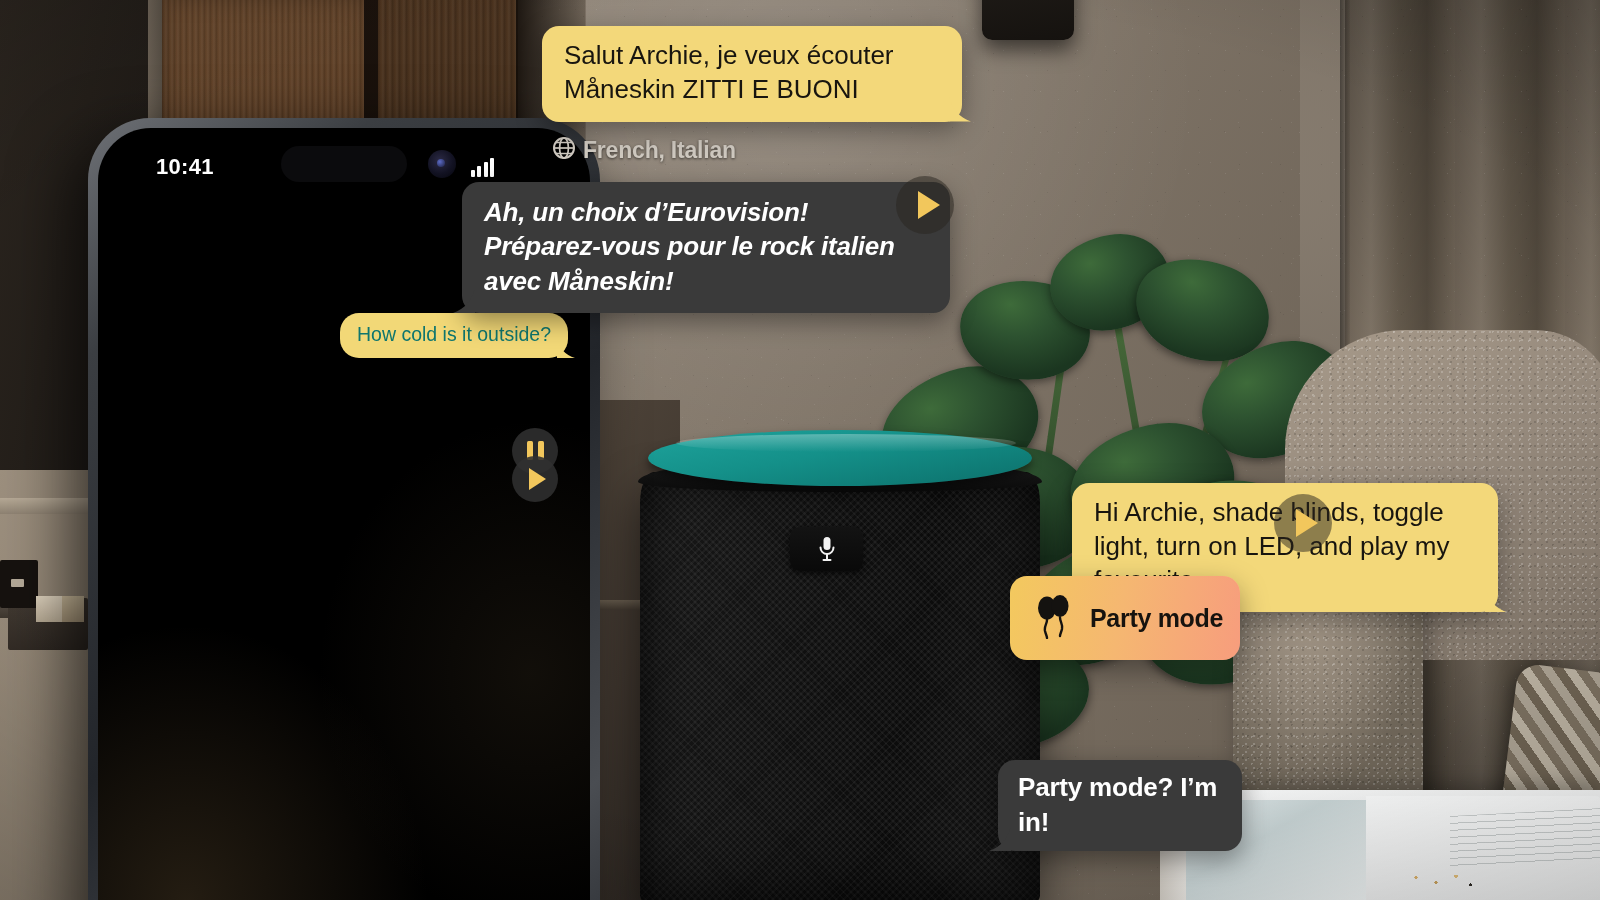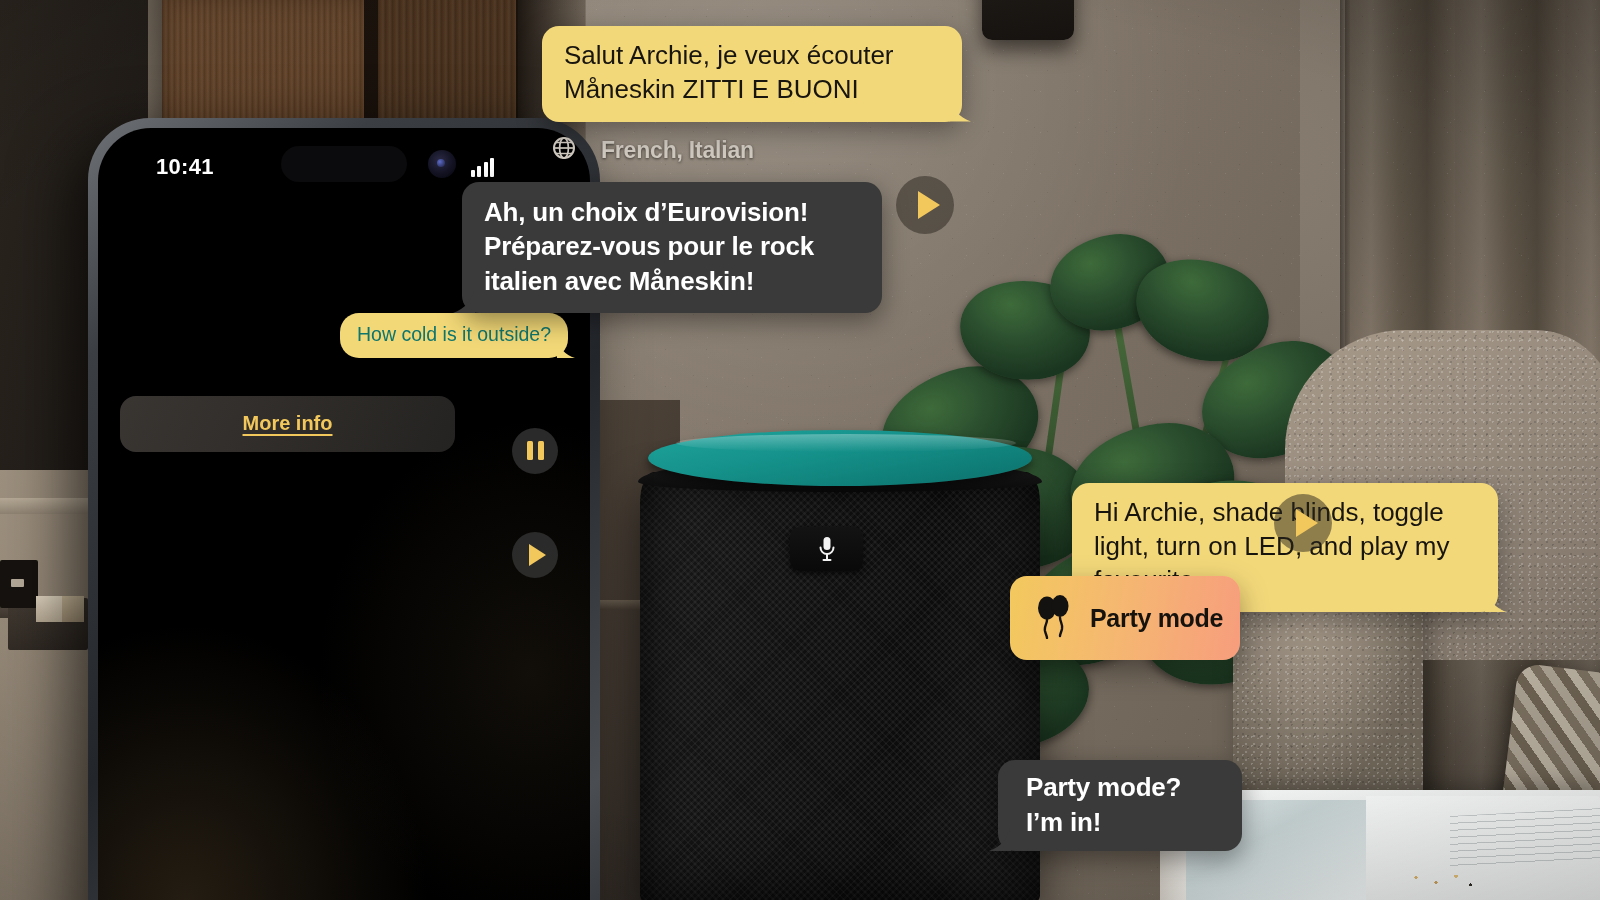--- a/index.html
+++ b/index.html
@@ -385,21 +385,21 @@
     letter-spacing:-.2px;
     box-shadow:0 8px 26px rgba(0,0,0,.40);
     position:relative;
   }
   .ov-dark.tail-bl::after {
     content:''; position:absolute; left:-9px; bottom:0;
     width:22px; height:25px; background:#3a3a3a;
     clip-path:path('M22,25 L22,0 C19,12 12,21 0,25 Z');
   }
   .lang-row {
-    display:flex; align-items:center; gap:25px;
+    display:flex; align-items:center; gap:7px;
     color:#cfc9c0; font-size:23px; font-weight:700; letter-spacing:-.2px;
     text-shadow:0 1px 3px rgba(0,0,0,.6);
   }
   .play-circle {
     width:58px; height:58px; border-radius:50%;
     background:rgba(40,36,30,.50);
     display:flex; align-items:center; justify-content:center;
   }
   .play-tri {
     width:0;height:0;border-left:22px solid #f2c75c;
@@ -524,23 +524,20 @@
       </div>
 
       <div class="row left">
         <div class="assistant-block">
           <div class="round-ctl" style="top:52px">
             <div class="bars">
                 <span class="bar"></span>
                 <span class="bar"></span>
               </div>
           </div>
-          <div class="more-info-btn">
-            <span>More info</span>
-          </div>
         </div>
       </div>
 
 
       <div class="row left" style="margin-top:24px">
         <div class="assistant-block">
           <div class="round-ctl" style="top:56px">
             <div class="tri-yellow"></div>
           </div>
         </div>
@@ -559,29 +556,29 @@
         <ellipse cx="12" cy="12" rx="4.4" ry="10" fill="none" stroke="#cfc9c0" stroke-width="1.7"></ellipse>
         <line x1="2" y1="12" x2="22" y2="12" stroke="#cfc9c0" stroke-width="1.7"></line>
         <line x1="3.6" y1="6.5" x2="20.4" y2="6.5" stroke="#cfc9c0" stroke-width="1.5"></line>
         <line x1="3.6" y1="17.5" x2="20.4" y2="17.5" stroke="#cfc9c0" stroke-width="1.5"></line>
       </svg>
     </span>
     <span>French, Italian</span>
   </div>
 </div>
 
-<div class="ov ov-dark tail-bl" style="left:462px; top:182px; width:420px;">Ah, un choix d’Eurovision! Préparez-vous pour le rock italien avec Måneskin!</div>
+<div class="ov ov-dark tail-bl" style="left:462px; top:182px; width:488px;font-style:italic;">Ah, un choix d’Eurovision! Préparez-vous pour le rock italien avec Måneskin!</div>
 
 <div class="ov play-circle" style="left:896px; top:176px;">
   <div class="play-tri"></div>
 </div>
 
 <div class="ov ov-yellow tail-br" style="left:1072px; top:352px; width:426px;">Hi Archie, shade blinds, toggle light, turn on LED, and play my favourite.</div>
 
-<div class="ov ov-dark tail-bl" style="left:998px; top:500px; width:244px; padding:10px 28px 12px;">Party mode? I’m in!</div>
+<div class="ov ov-dark tail-bl" style="left:998px; top:500px; width:244px; padding:10px 20px 12px;">Party mode? I’m in!</div>
 
 <div class="ov play-circle" style="left:1274px; top:494px;">
   <div class="play-tri"></div>
 </div>
 
 <div class="ov party-card" style="left:1010px; top:576px;text-align:right;">
   <span>
     <svg width="40" height="46" viewBox="0 0 40 46" aria-hidden="true">
       <ellipse cx="13" cy="15" rx="9" ry="11.5" fill="#141210"></ellipse>
       <ellipse cx="26" cy="13" rx="8.5" ry="11" fill="#141210"></ellipse>

